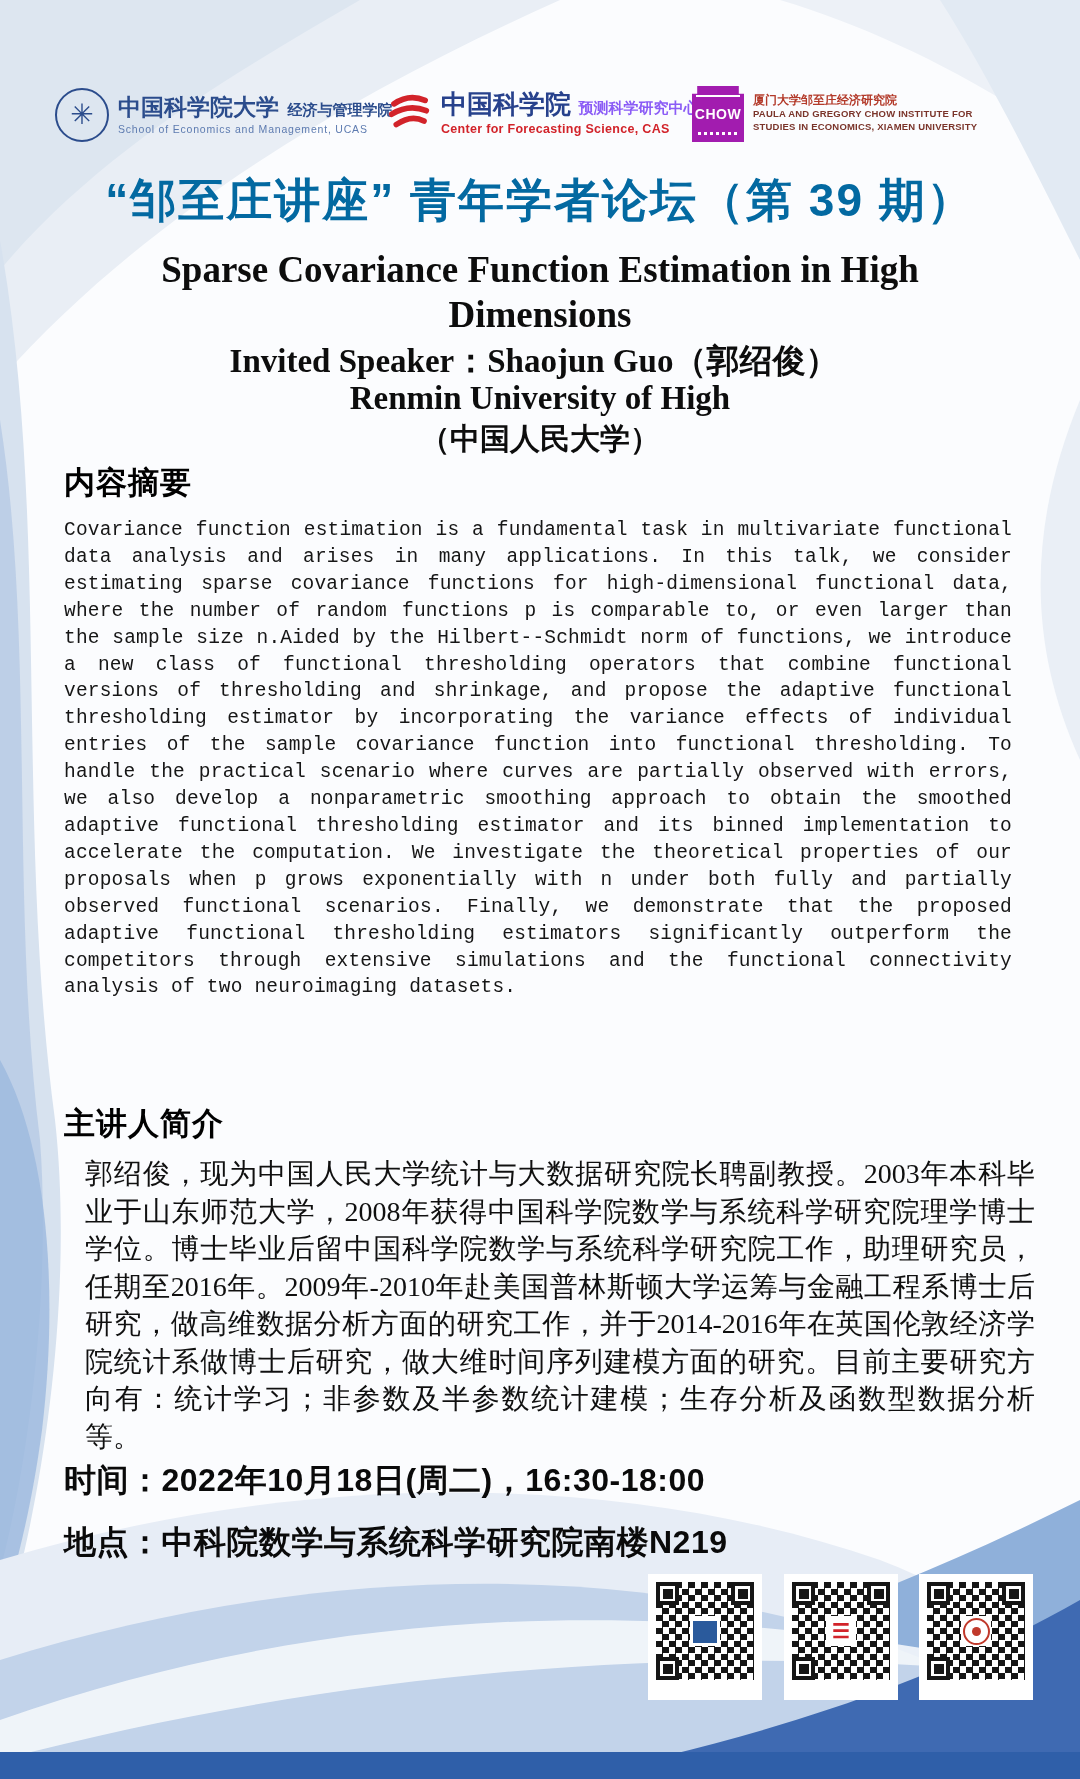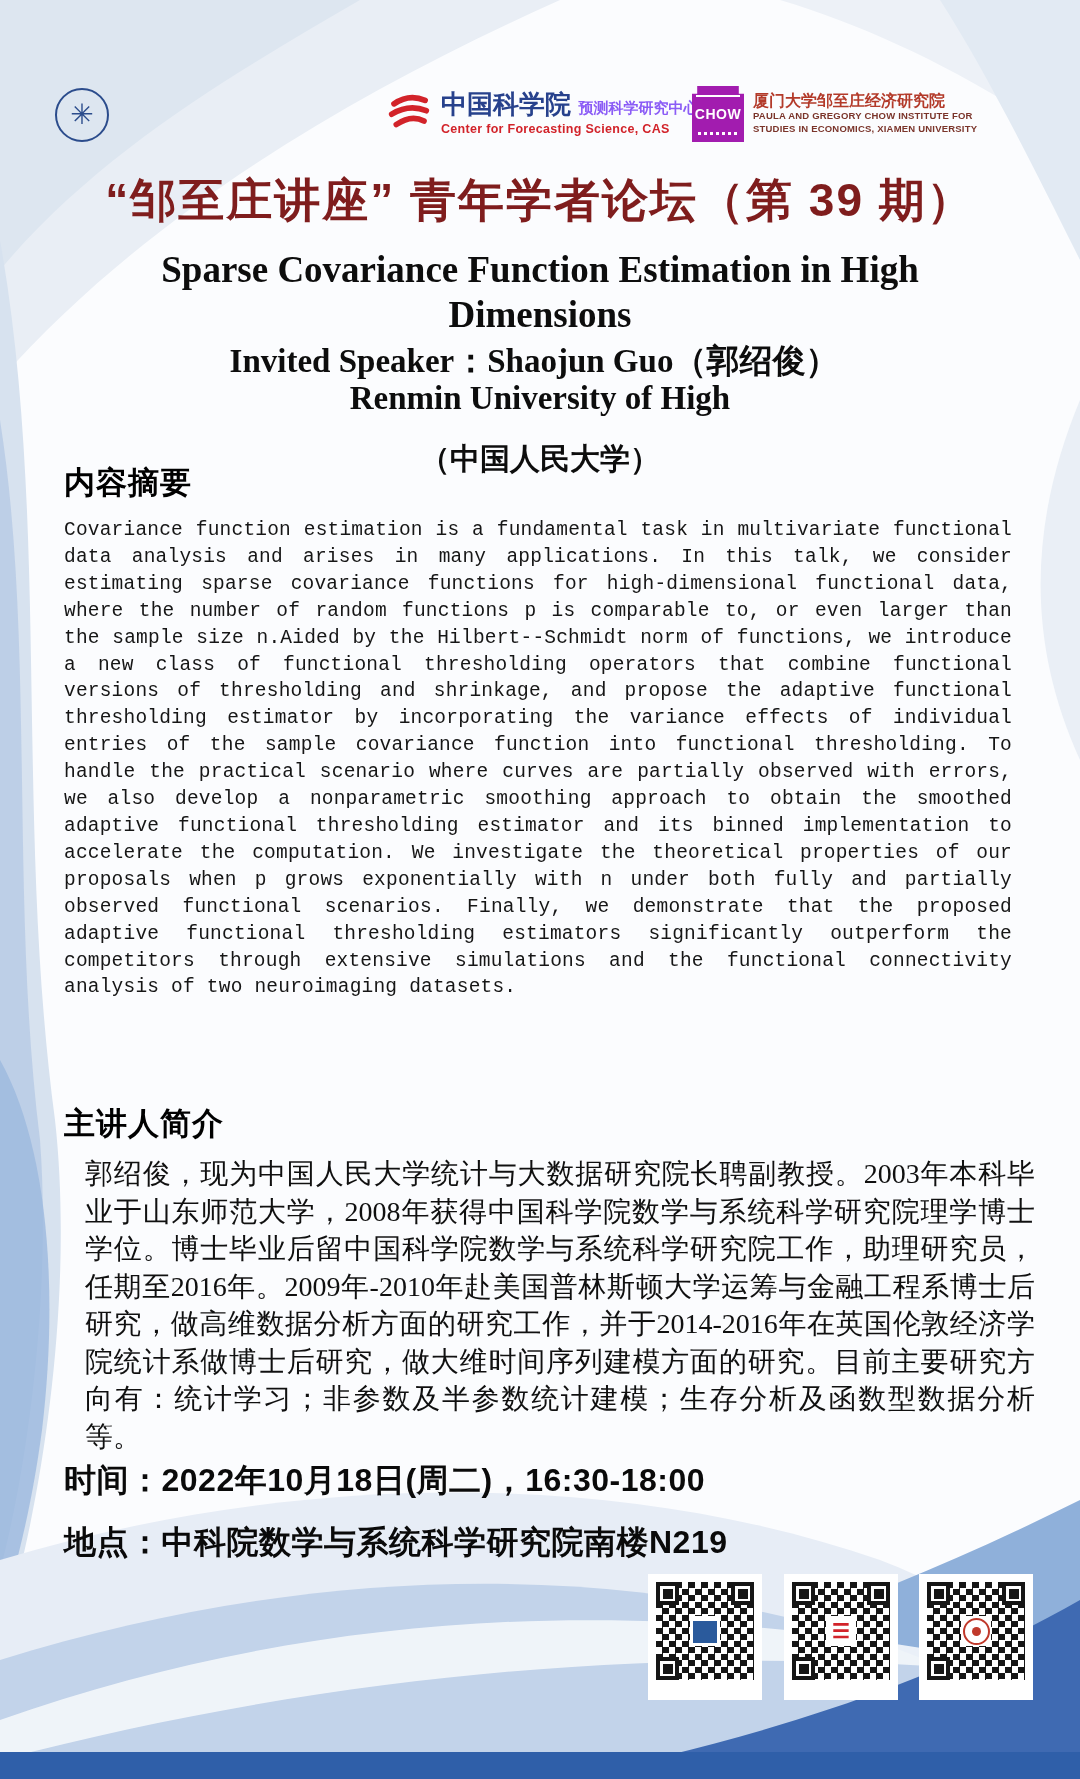--- a/index.html
+++ b/index.html
@@ -32,43 +32,43 @@
   .logo-chow{left:692px;top:2px;}
   .chow-emblem{
     width:52px;height:56px;background:#a21caf;flex:0 0 auto;position:relative;
     clip-path:polygon(0 14%,10% 14%,10% 0,90% 0,90% 14%,100% 14%,100% 100%,0 100%);
     display:flex;align-items:center;justify-content:center;
   }
   .chow-word{color:#fff;font-weight:bold;font-size:14px;letter-spacing:0.5px;}
   .chow-emblem::before{content:"";position:absolute;top:9px;left:4px;right:4px;height:2px;background:#fff;}
   .chow-emblem::after{content:"";position:absolute;bottom:7px;left:6px;right:6px;height:3px;background:
      repeating-linear-gradient(90deg,#fff 0 3px,transparent 3px 6px);}
-  .chow-cn{font-size:16px;font-weight:bold;color:#b33a2a;font-family:"Liberation Serif",serif;white-space:nowrap;}
+  .chow-cn{font-size:12px;font-weight:bold;color:#b33a2a;font-family:"Liberation Serif",serif;white-space:nowrap;}
   .en-maroon{font-size:9.5px;font-weight:bold;color:#7a342a;letter-spacing:0.2px;line-height:1.35;white-space:nowrap;}
 
   
   .series-title{
     position:absolute;top:170px;left:0;width:1080px;text-align:center;
-    font-size:46px;font-weight:900;color:#7f1d1d;letter-spacing:2px;
+    font-size:46px;font-weight:900;color:#0369a1;letter-spacing:2px;
   }
   .talk-title{
     position:absolute;top:247px;left:90px;width:900px;text-align:center;
     font-family:"Liberation Serif",serif;font-weight:bold;font-size:37px;line-height:45px;color:#0d0d0d;
   }
   .speaker-line{
     position:absolute;top:339px;left:0;width:1068px;text-align:center;
     font-family:"Liberation Serif",serif;font-weight:bold;font-size:33px;color:#0d0d0d;
   }
   .affil-en{
     position:absolute;top:380px;left:0;width:1080px;text-align:center;
     font-family:"Liberation Serif",serif;font-weight:bold;font-size:33px;color:#0d0d0d;
   }
   .affil-cn{
     position:absolute;top:419px;left:0;width:1080px;text-align:center;
-    font-family:"Liberation Serif",serif;font-weight:600;font-size:30px;color:#0d0d0d;margin-top:20px;
+    font-family:"Liberation Serif",serif;font-weight:600;font-size:30px;color:#0d0d0d;
   }
 
   
   .section-h{position:absolute;left:64px;font-size:31px;font-weight:bold;color:#000;letter-spacing:1px;}
   .h-abstract{top:462px;}
   .h-bio{top:1103px;}
   .abstract-body{
     position:absolute;top:517px;left:64px;width:948px;
     font-family:"Liberation Mono",monospace;font-size:19.5px;line-height:26.9px;
     color:#161616;text-align:justify;letter-spacing:0.2px;
@@ -130,20 +130,27 @@
     <path d="M0,1720 C340,1600 700,1590 1080,1680 C760,1640 380,1660 0,1760 Z" fill="#f4f7fb" opacity="0.9"></path>
     <path d="M560,1779 C760,1740 940,1680 1080,1600 L1080,1779 Z" fill="#3f6ab2"></path>
     <rect x="0" y="1752" width="1080" height="27" fill="#2f5fa9"></rect>
   </svg>
 
   <header class="logos">
 
     <div class="logo logo-ucas">
       <div class="emblem-circle">
         <span>✳</span>
+      </div>
+      <div class="ltext">
+        <div class="lrow">
+          <span class="cn-big">中国科学院大学</span>
+          <span class="cn-sub">经济与管理学院</span>
+        </div>
+        <div class="en-blue">School of Economics and Management, UCAS</div>
       </div>
     </div>
 
     <div class="logo logo-cas">
       <svg class="cas-mark" viewBox="0 0 40 40" aria-hidden="true">
         <path d="M7 12 Q20 3 34 9" stroke="#d2232a" stroke-width="5" fill="none" stroke-linecap="round"></path>
         <path d="M5 21 Q20 12 35 18" stroke="#d2232a" stroke-width="5" fill="none" stroke-linecap="round"></path>
         <path d="M9 30 Q22 21 33 27" stroke="#d2232a" stroke-width="5" fill="none" stroke-linecap="round"></path>
       </svg>
       <div class="ltext">

